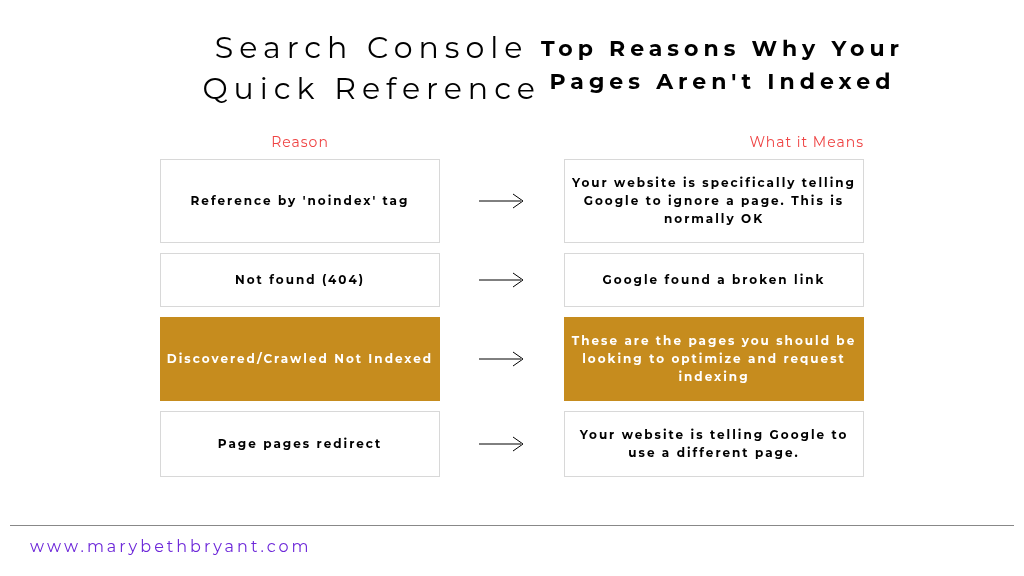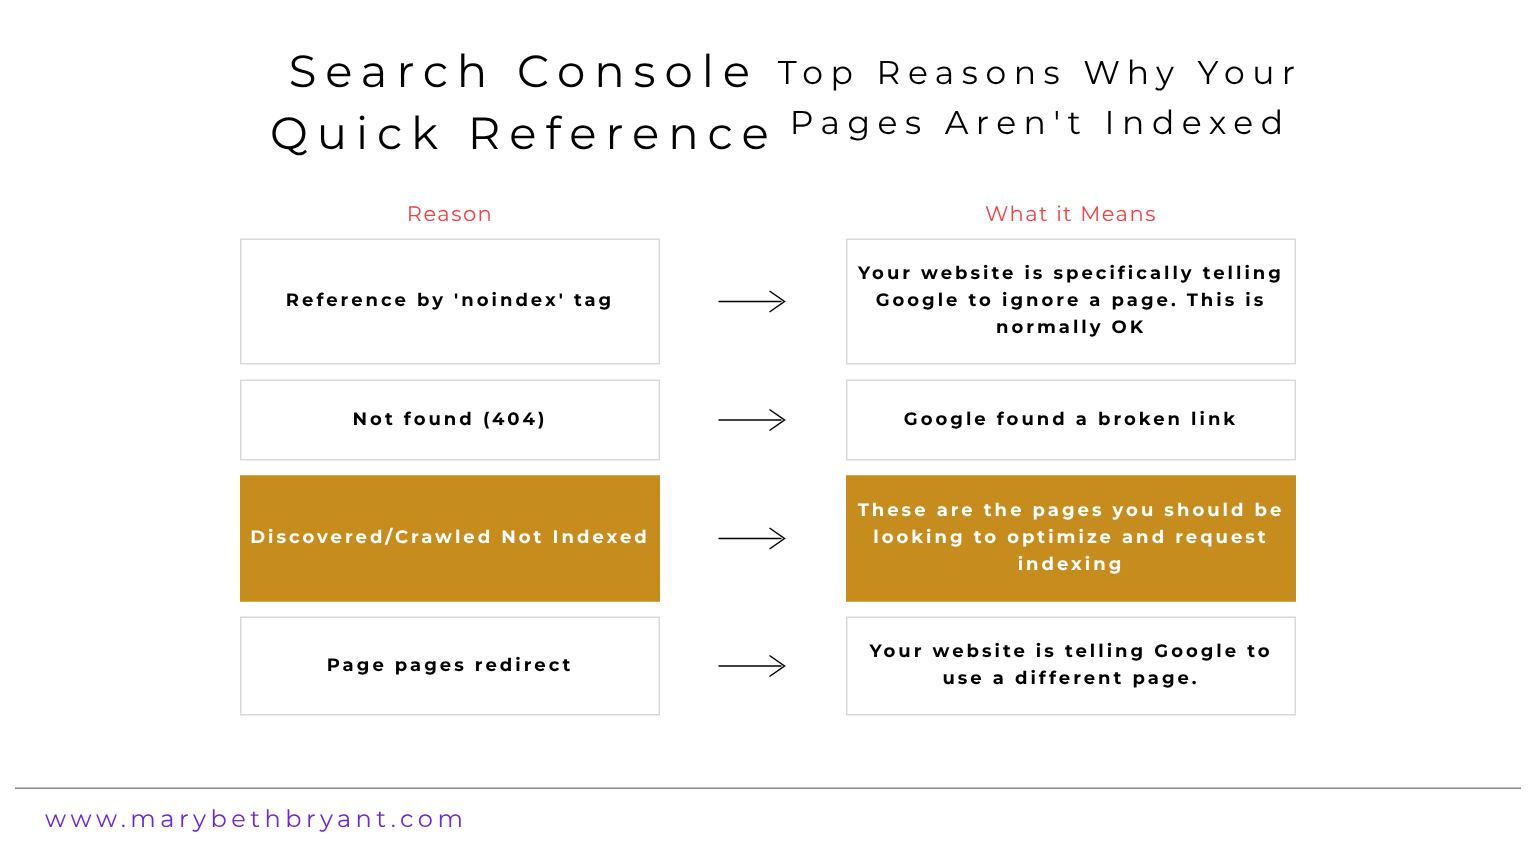--- a/index.html
+++ b/index.html
@@ -5,54 +5,54 @@
     * { margin: 0; padding: 0; box-sizing: border-box; }
     body {
       width: 1024px;
       height: 576px;
       background: #ffffff;
       font-family: 'Montserrat', 'Helvetica Neue', Arial, sans-serif;
       position: relative;
     }
     .header {
       display: flex;
-      justify-content: flex-start;
+      justify-content: flex-end;
       padding: 28px 120px 0 180px;
     }
     .title-left {
       font-size: 30px;
       letter-spacing: 6px;
       line-height: 1.35;
       font-weight: 400;
       color: #000;
       text-align: center;
     }
     .title-right {
       font-size: 22px;
       letter-spacing: 5px;
       line-height: 1.5;
-      font-weight: 400;
+      font-weight: 700;
       color: #000;
       text-align: center;
       padding-top: 4px;
     }
     .col-headers {
       display: flex;
       justify-content: space-between;
       padding: 24px 0 8px 0;
       margin: 0 160px;
     }
     .col-header {
       font-size: 14px;
       letter-spacing: 1px;
       color: #ef4444;
       width: 280px;
       text-align: center;
     }
-    .col-header.right { width: 300px; }
+    .col-header.right { width: 300px; text-align: right; }
     .table {
       display: flex;
       flex-direction: column;
       gap: 10px;
       padding: 0 160px;
     }
     .row {
       display: flex;
       align-items: stretch;
       justify-content: space-between;

